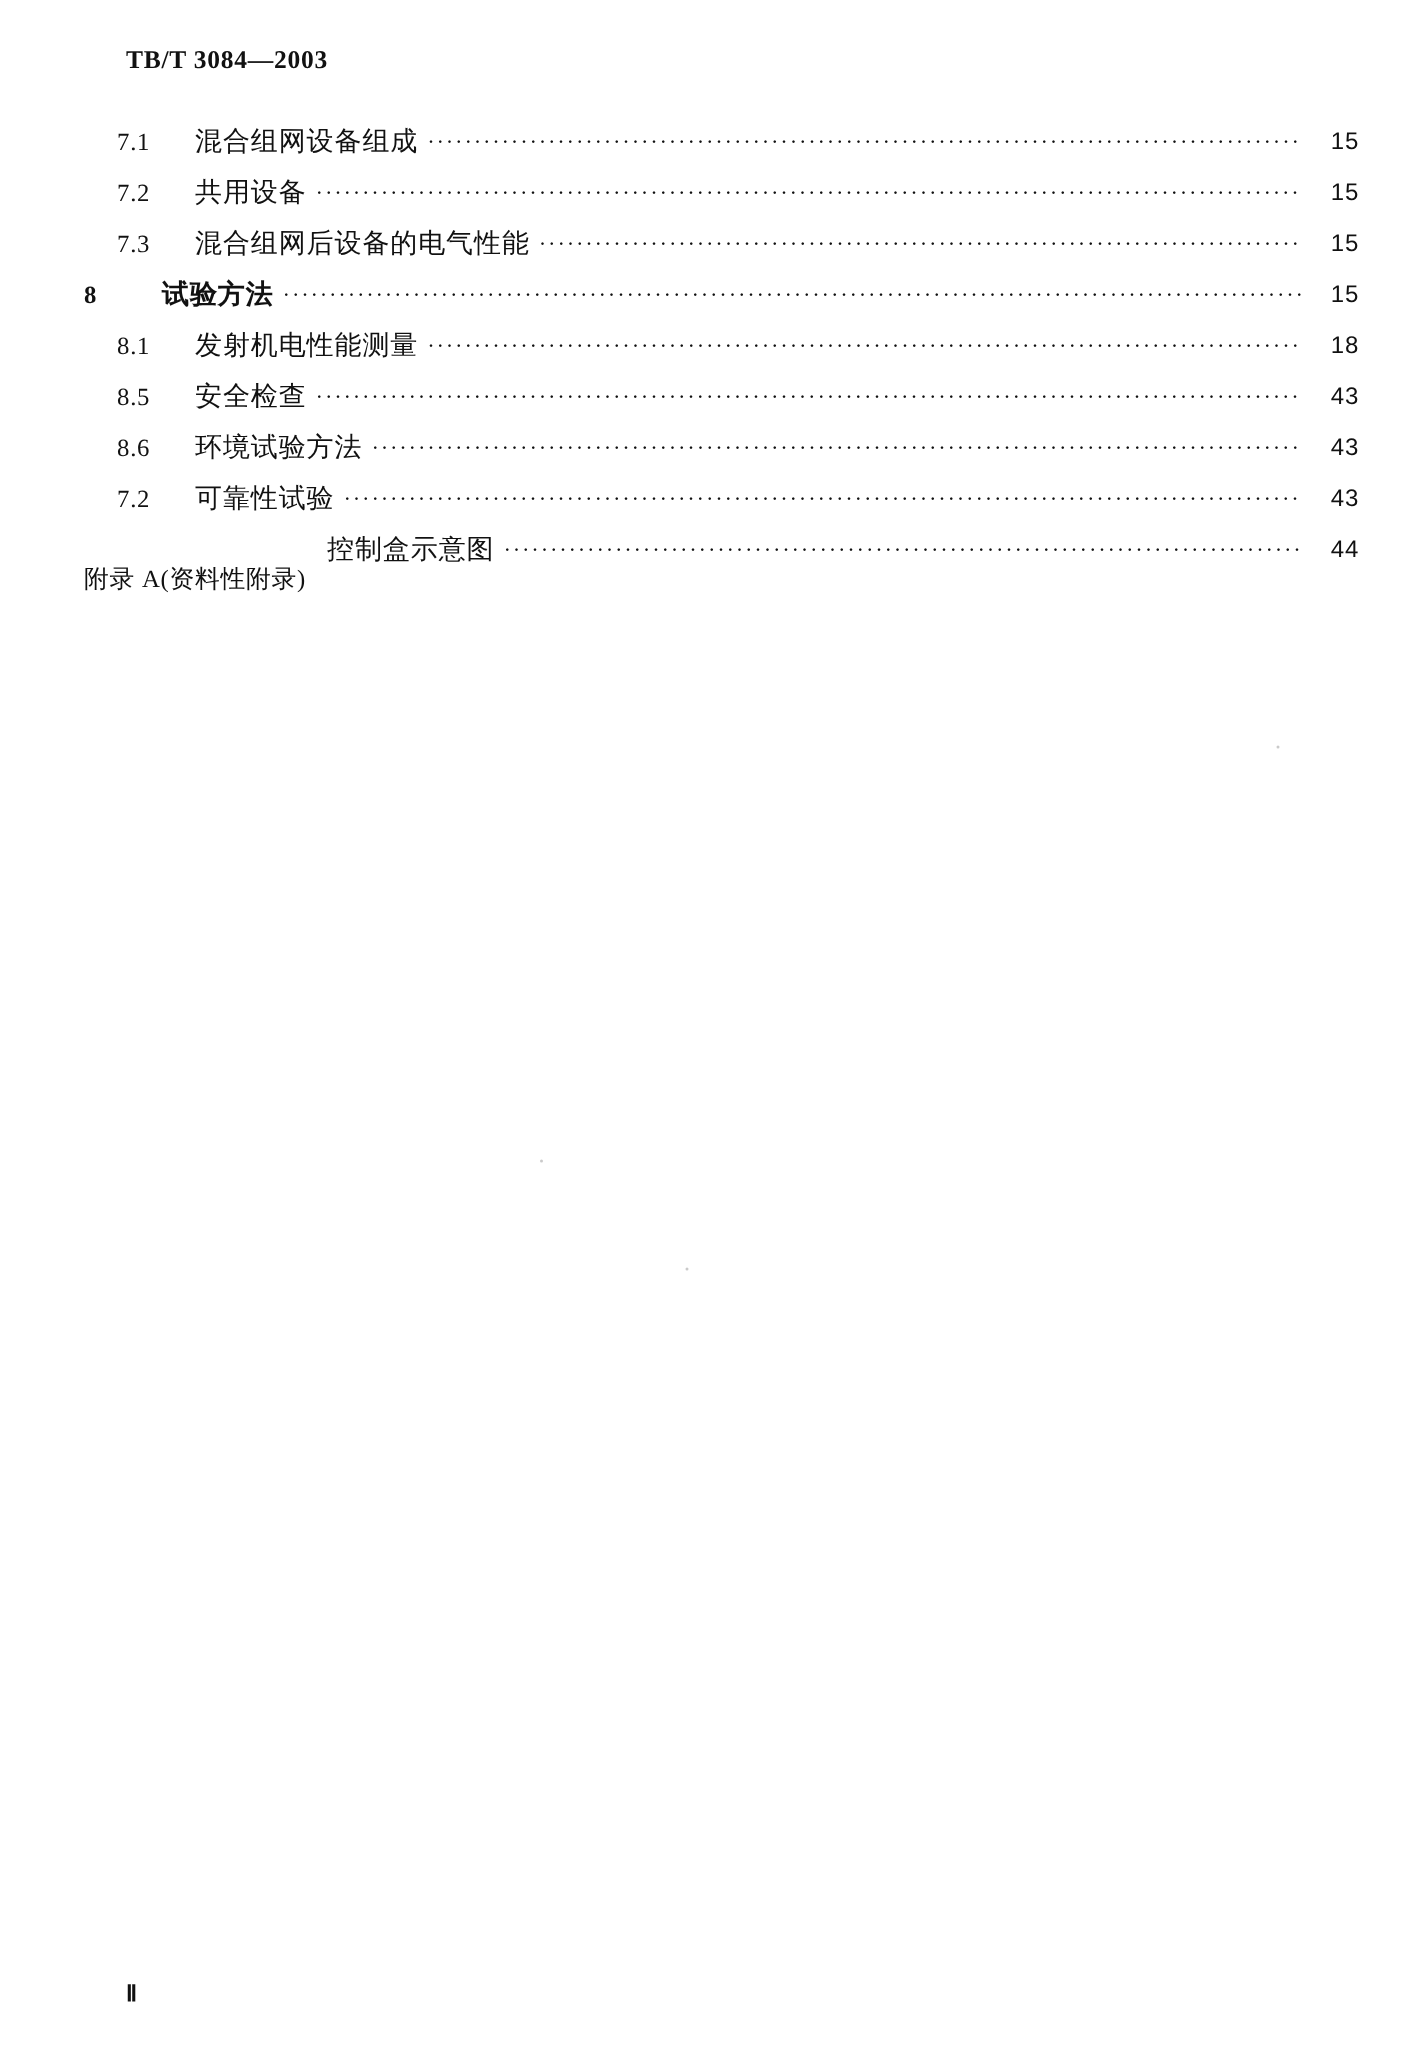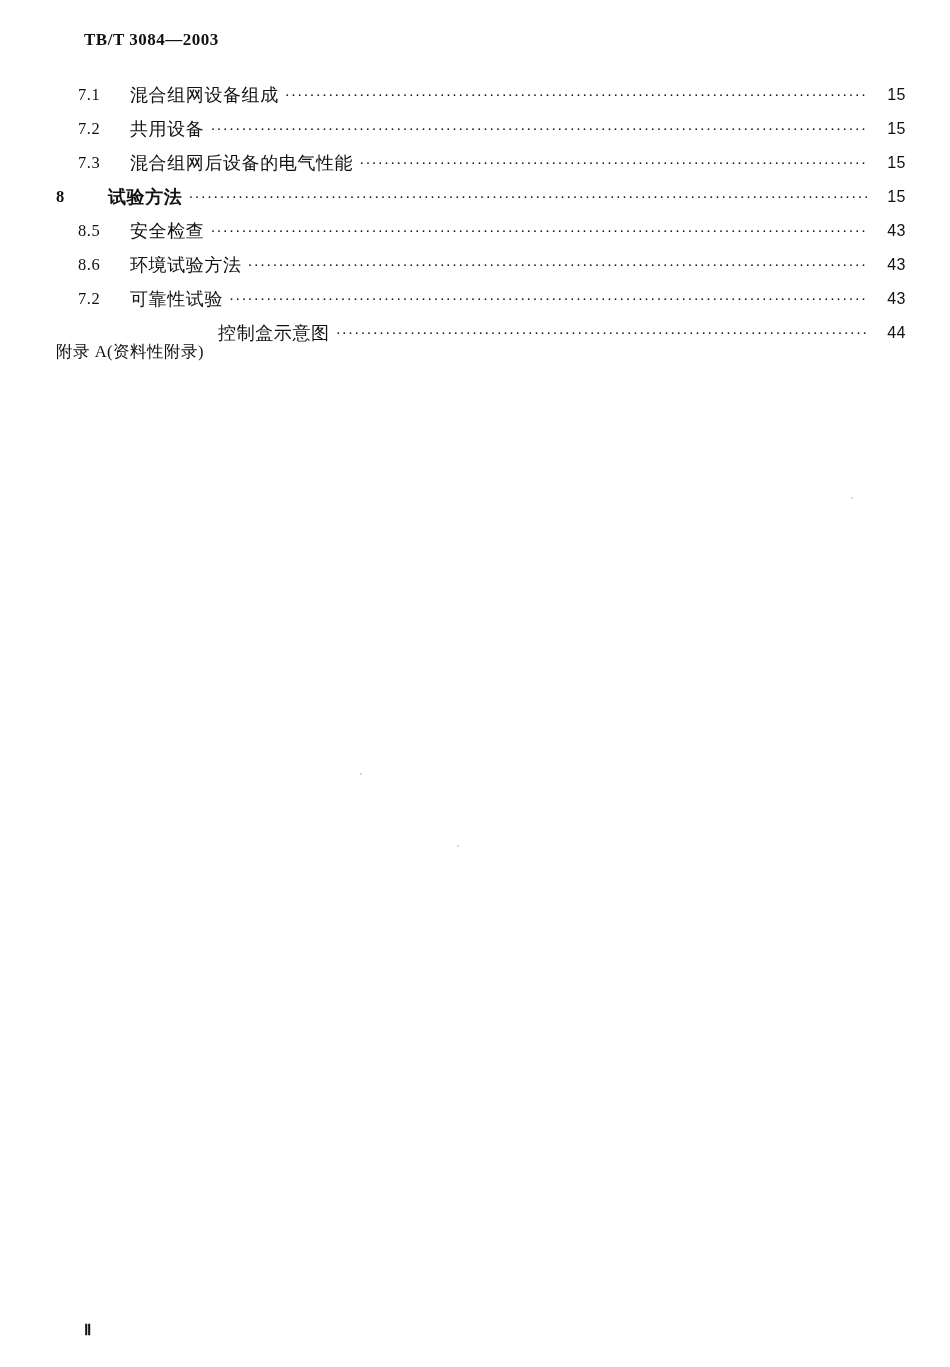--- a/index.html
+++ b/index.html
@@ -152,20 +152,26 @@
       <span class="toc-page">15</span>
     </div>
 
     <div class="toc-row lvl-1">
       <span class="toc-num">8</span>
       <span class="toc-title">试验方法</span>
       <span class="toc-leader"></span>
       <span class="toc-page">15</span>
     </div>
 
+    <div class="toc-row lvl-2">
+      <span class="toc-num">8.1</span>
+      <span class="toc-title">发射机电性能测量</span>
+      <span class="toc-leader"></span>
+      <span class="toc-page">18</span>
+    </div>
 
 
 
 
     <div class="toc-row lvl-2">
       <span class="toc-num">8.5</span>
       <span class="toc-title">安全检查</span>
       <span class="toc-leader"></span>
       <span class="toc-page">43</span>
     </div>

